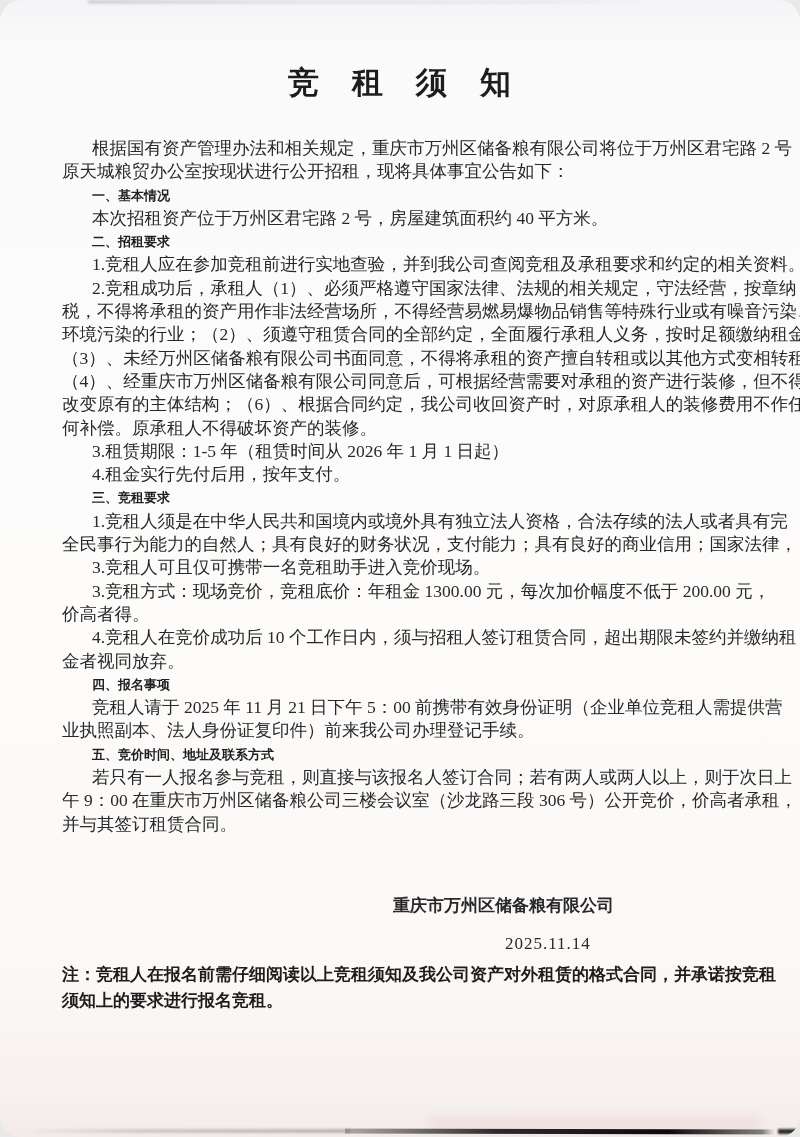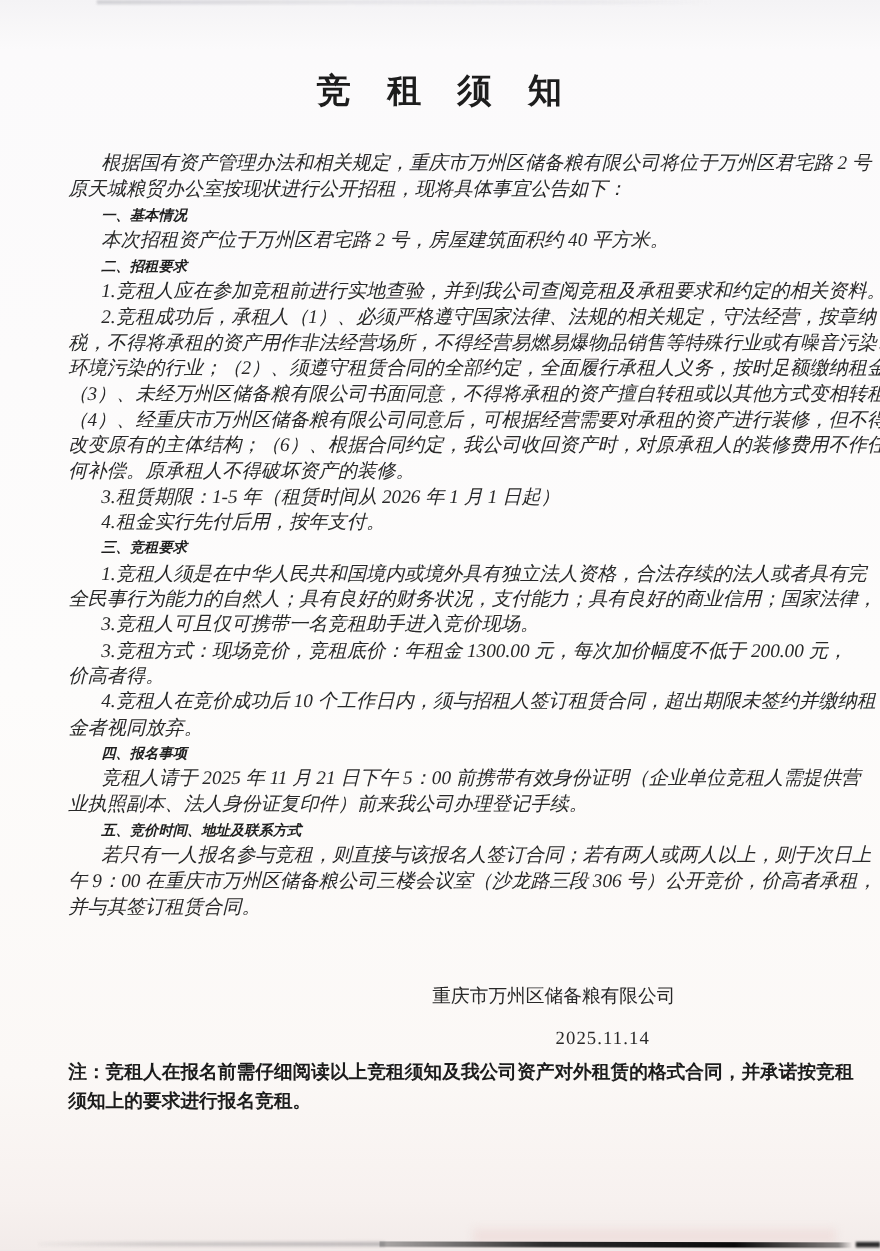--- a/index.html
+++ b/index.html
@@ -4,44 +4,45 @@
 <style>
   html,body { margin:0; padding:0; background:#e9e9e9; }
   .page {
     position:relative;
     width:800px; height:1137px;
     margin:0 auto;
     overflow:hidden;
     background:linear-gradient(180deg,#f4f3f5 0%,#fbfafb 4%,#fdfcfb 55%,#fbf8f6 86%,#f7f1ef 96%,#f2ebe9 100%);
     font-family:"Liberation Serif","DejaVu Serif",serif;
     color:#282828;
+    border-radius:21px;
   }
   .title {
     position:absolute; top:64px; left:0; width:100%;
     margin:0; text-align:center;
     font-size:31px; line-height:38px; font-weight:600;
     color:#1d1d1d; letter-spacing:1px;
   }
   .body-block {
     position:absolute; left:62px; top:137px; width:712px;
-    font-size:17.5px; line-height:23.3px;font-style:italic;
+    font-size:17.5px; line-height:23.3px;
   }
   .ln { white-space:nowrap; }
   .ind { padding-left:30px; }
   .hd {
     font-weight:bold;
     font-family:"Liberation Sans","DejaVu Sans",sans-serif;
     font-size:13px;
     color:#1f1f1f;
   }
   .sig-block {
     position:absolute; left:62px; top:894px; width:712px;
     font-size:17px; line-height:24px;
   }
-  .sig-company { padding-left:331px; }
+  .sig-company { padding-left:331px;font-weight:bold; }
   .sig-date { padding-left:443px; margin-top:14px; letter-spacing:1px; }
   .note-block {
     position:absolute; left:62px; top:962px; width:712px;
     font-size:17px; line-height:25.5px; font-weight:bold; color:#1c1c1c;
   }
   
   .top-smudge {
     position:absolute; top:0; left:88px; width:560px; height:4px;
     background:linear-gradient(to right, rgba(150,150,158,.35), rgba(190,190,198,.25) 40%, rgba(170,170,180,.12) 80%, rgba(170,170,180,0));
     filter:blur(1px);

